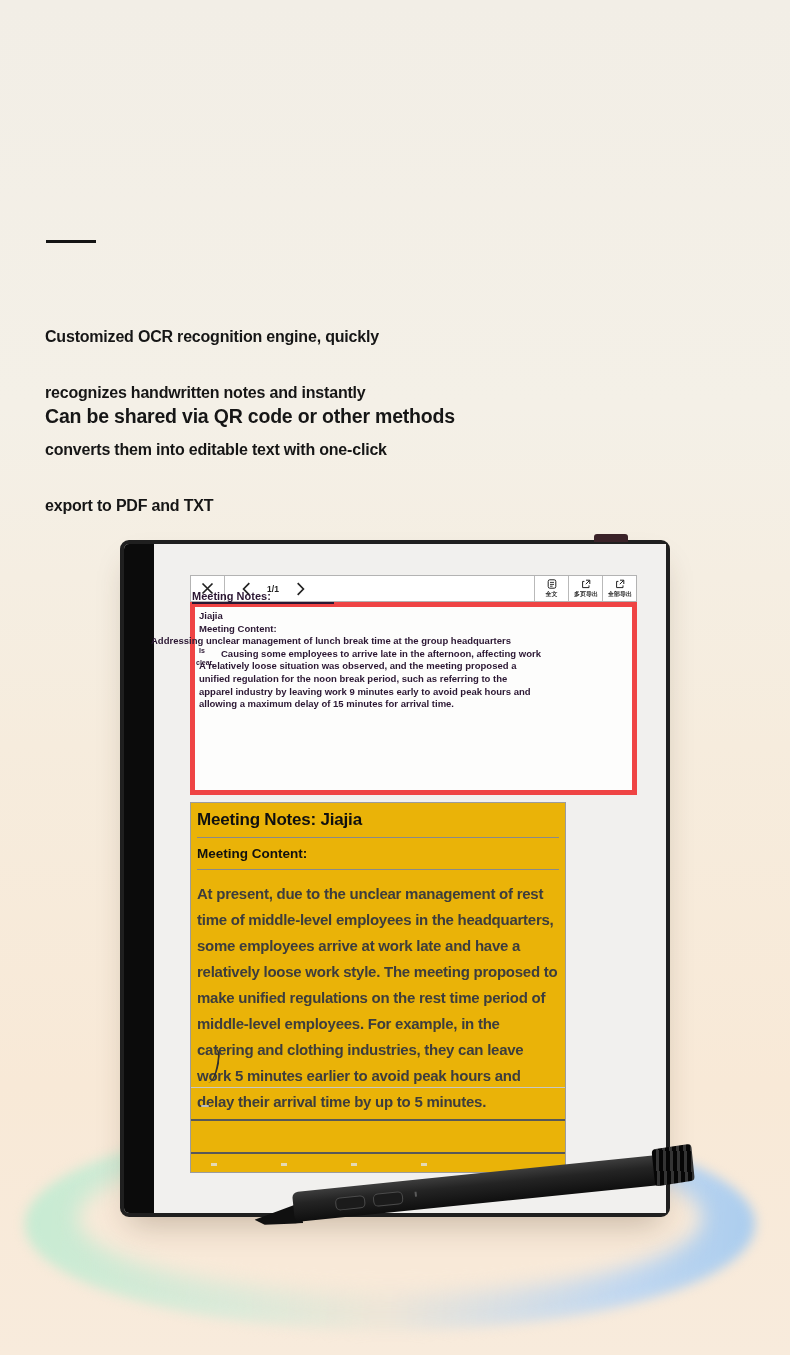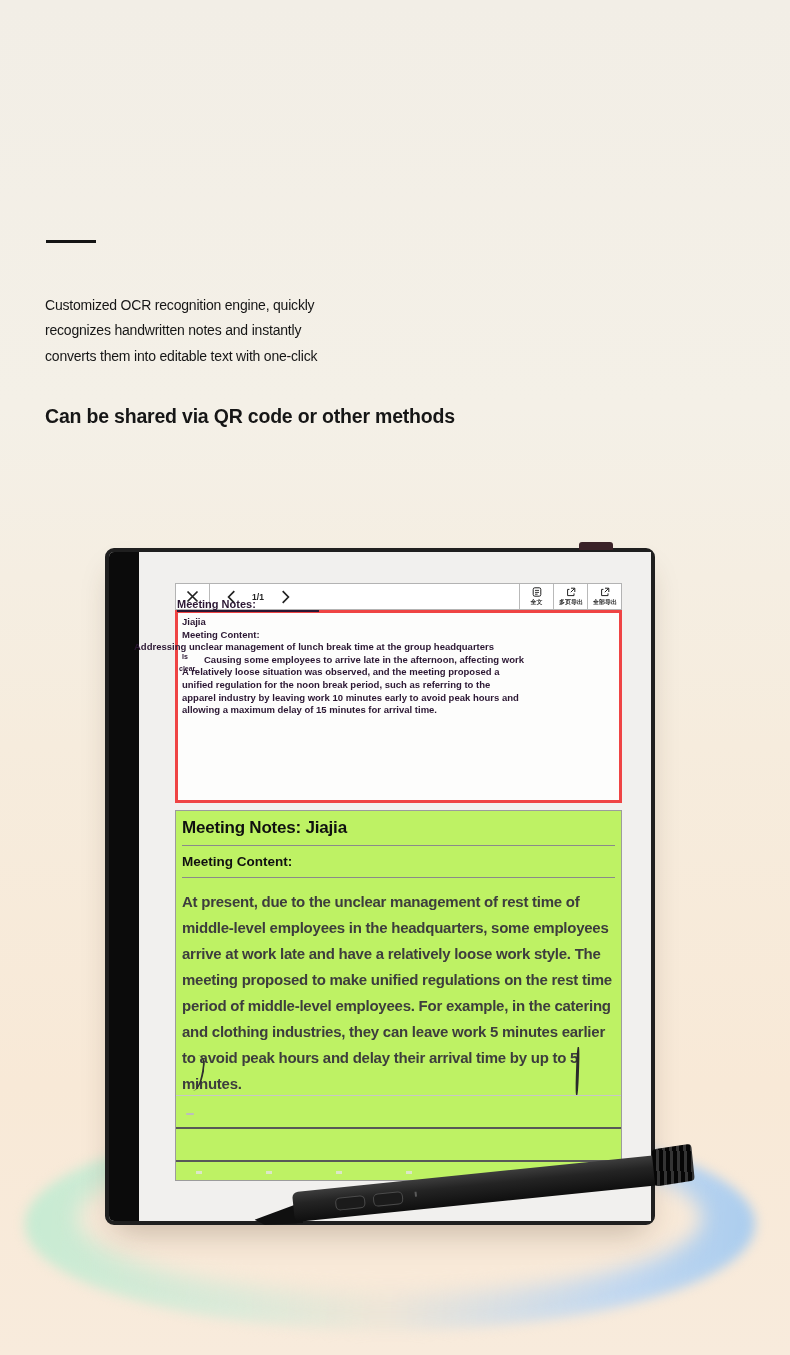--- a/index.html
+++ b/index.html
@@ -5,35 +5,35 @@
   html,body{margin:0;padding:0;}
   body{font-family:"Liberation Sans","DejaVu Sans",sans-serif;}
   .page{position:relative;width:790px;height:1355px;overflow:hidden;
     background:linear-gradient(180deg,#f2eee6 0%,#f4f0e7 30%,#f6ecdd 55%,#f8e9d7 80%,#f8ebdc 100%);}
 
   
   .hero-title{position:absolute;left:45px;top:116px;margin:0;font-size:30px;font-weight:800;
     color:#0d0d0d;letter-spacing:-0.3px;}
   .title-underline{position:absolute;left:46px;top:240px;width:50px;height:3px;background:#141414;}
   .desc{position:absolute;left:45px;top:293px;width:510px;color:#161616;}
-  .desc .dline{font-size:14px;font-weight:400;line-height:25.3px;letter-spacing:-0.2px;}
+  .desc .dline{font-size:16px;font-weight:700;line-height:25.3px;letter-spacing:-0.2px;margin-top:31px;}
   .desc2{position:absolute;left:45px;top:405px;width:510px;font-size:19.5px;font-weight:700;
     color:#161616;letter-spacing:-0.2px;}
 
   
   .glow{position:absolute;left:25px;top:1118px;width:730px;height:212px;border-radius:50%;
     background:linear-gradient(95deg,#c6ebd2 0%,#dcead9 30%,#eee6d8 50%,#c2d8f0 82%,#a9ccee 100%);
     filter:blur(6px);}
   .glow-hole{position:absolute;left:78px;top:1142px;width:624px;height:152px;border-radius:50%;
     background:#f8e9d8;filter:blur(10px);}
 
   
-  .tablet{position:absolute;left:105px;top:540px;width:550px;height:677px;box-sizing:border-box;
+  .tablet{position:absolute;left:120px;top:540px;width:550px;height:677px;box-sizing:border-box;
     border:4px solid #1f1f1f;border-radius:9px;background:#f1f0ee;
-    box-shadow:0 16px 30px -10px rgba(70,45,25,.28);margin-top:8px;}
+    box-shadow:0 16px 30px -10px rgba(70,45,25,.28);}
   .power{position:absolute;left:470px;top:-10px;width:34px;height:8px;background:#3a2228;
     border-radius:3px 3px 0 0;}
   .bezel{position:absolute;left:0;top:0;bottom:0;width:30px;background:#0b0b0b;
     border-radius:5px 0 0 5px;}
   .screen{position:absolute;left:30px;right:0;top:0;bottom:0;background:#f1f0ee;overflow:visible;}
 
   
   .toolbar{position:absolute;left:36px;top:31px;width:447px;height:27px;box-sizing:border-box;
     background:#fff;border:1px solid #b3b3b3;display:flex;align-items:stretch;}
   .tb-cell{display:flex;align-items:center;justify-content:center;}
@@ -44,31 +44,31 @@
   .tb-page{font-size:8.5px;font-weight:700;color:#222;width:28px;text-align:center;}
   .tb-spacer{flex:1;}
   .tb-btn{width:33px;display:flex;flex-direction:column;align-items:center;justify-content:center;
     gap:1px;border-left:1px solid #b9b9b9;cursor:pointer;background:#fff;}
   .tb-btn .lbl{font-size:6.5px;font-weight:700;color:#1f1f1f;white-space:nowrap;transform:scale(.92);}
 
   
   .hw-label{position:absolute;left:38px;top:46px;width:142px;z-index:3;
     font-size:11px;font-weight:800;color:#2b1733;border-bottom:2px solid #2b1733;height:12px;}
   .hw-panel{position:absolute;left:36px;top:58px;width:447px;height:193px;box-sizing:border-box;
-    background:#fdfdfc;border:3px solid #ef4444;overflow:visible;padding:3px 0 0 4px;}
+    background:#fdfdfc;border:5px solid #ef4444;overflow:visible;padding:3px 0 0 4px;}
   .hw-line{font-size:9.5px;font-weight:700;color:#2b1733;line-height:12.6px;white-space:nowrap;}
   .hw-overflow{margin-left:-48px;}
   .hw-indent{padding-left:22px;}
   .hw-small{position:absolute;font-size:7px;font-weight:700;color:#2b1733;}
   .hw-small.is{left:4px;top:40px;}
   .hw-small.clear{left:1px;top:52px;}
 
   
-  .conv-panel{position:absolute;left:36px;top:258px;width:447px;height:371px;box-sizing:border-box;
-    background:#bef264;border:1px solid #9c9c9c;overflow:hidden;}
+  .conv-panel{position:absolute;left:36px;top:258px;width:376px;height:371px;box-sizing:border-box;
+    background:#eab308;border:1px solid #9c9c9c;overflow:hidden;}
   .conv-heading{margin:7px 6px 0;font-size:17px;font-weight:800;color:#101010;
     padding-bottom:7px;border-bottom:1px solid #8a8a8a;letter-spacing:-0.2px;}
   .conv-subheading{margin:8px 6px 0;font-size:13.5px;font-weight:800;color:#101010;
     padding-bottom:8px;border-bottom:1px solid #8a8a8a;}
   .conv-body{margin:11px 6px 0;font-size:15px;font-weight:700;color:#3d3d3d;
     line-height:26px;letter-spacing:-0.25px;}
   .residue-left{position:absolute;left:14px;top:244px;width:12px;height:36px;
     border-right:2.5px solid #2f2f2f;border-radius:0 60% 70% 0/0 30% 80% 0;transform:rotate(6deg);}
   .residue-right{position:absolute;left:400px;top:236px;width:2.5px;height:48px;background:#2a2a2a;
     border-radius:40%;transform:rotate(2deg);}
@@ -103,20 +103,21 @@
 <body>
 
 <div class="page">
 
   <div class="title-underline"></div>
 
   <div class="desc">
     <div class="dline">Customized OCR recognition engine, quickly</div>
     <div class="dline">recognizes handwritten notes and instantly</div>
     <div class="dline">converts them into editable text with one-click</div>
+    <div class="dline">export to PDF and TXT</div>
   </div>
   <div class="desc2">Can be shared via QR code or other methods</div>
 
   <div class="glow"></div>
   <div class="glow-hole"></div>
 
   <div class="tablet">
     <div class="power"></div>
     <div class="bezel"></div>
     <div class="screen">
@@ -179,21 +180,21 @@
 
       <div class="hw-label">Meeting Notes:</div>
 
       <div class="hw-panel">
         <div class="hw-line">Jiajia</div>
         <div class="hw-line">Meeting Content:</div>
         <div class="hw-line hw-overflow">Addressing unclear management of lunch break time at the group headquarters</div>
         <div class="hw-line hw-indent">Causing some employees to arrive late in the afternoon, affecting work</div>
         <div class="hw-line">A relatively loose situation was observed, and the meeting proposed a</div>
         <div class="hw-line">unified regulation for the noon break period, such as referring to the</div>
-        <div class="hw-line">apparel industry by leaving work 10 minutes early to avoid peak hours and</div>
+        <div class="hw-line">apparel industry by leaving work 9 minutes early to avoid peak hours and</div>
         <div class="hw-line">allowing a maximum delay of 15 minutes for arrival time.</div>
         <span class="hw-small is">Is</span>
         <span class="hw-small clear">clear,</span>
       </div>
 
       <div class="conv-panel">
         <div class="conv-heading">Meeting Notes: Jiajia</div>
         <div class="conv-subheading">Meeting Content:</div>
         <div class="conv-body">At present, due to the unclear management of rest time of middle-level employees in the headquarters, some employees arrive at work late and have a relatively loose work style. The meeting proposed to make unified regulations on the rest time period of middle-level employees. For example, in the catering and clothing industries, they can leave work 5 minutes earlier to avoid peak hours and delay their arrival time by up to 5 minutes.</div>
         <div class="residue-left"></div>

